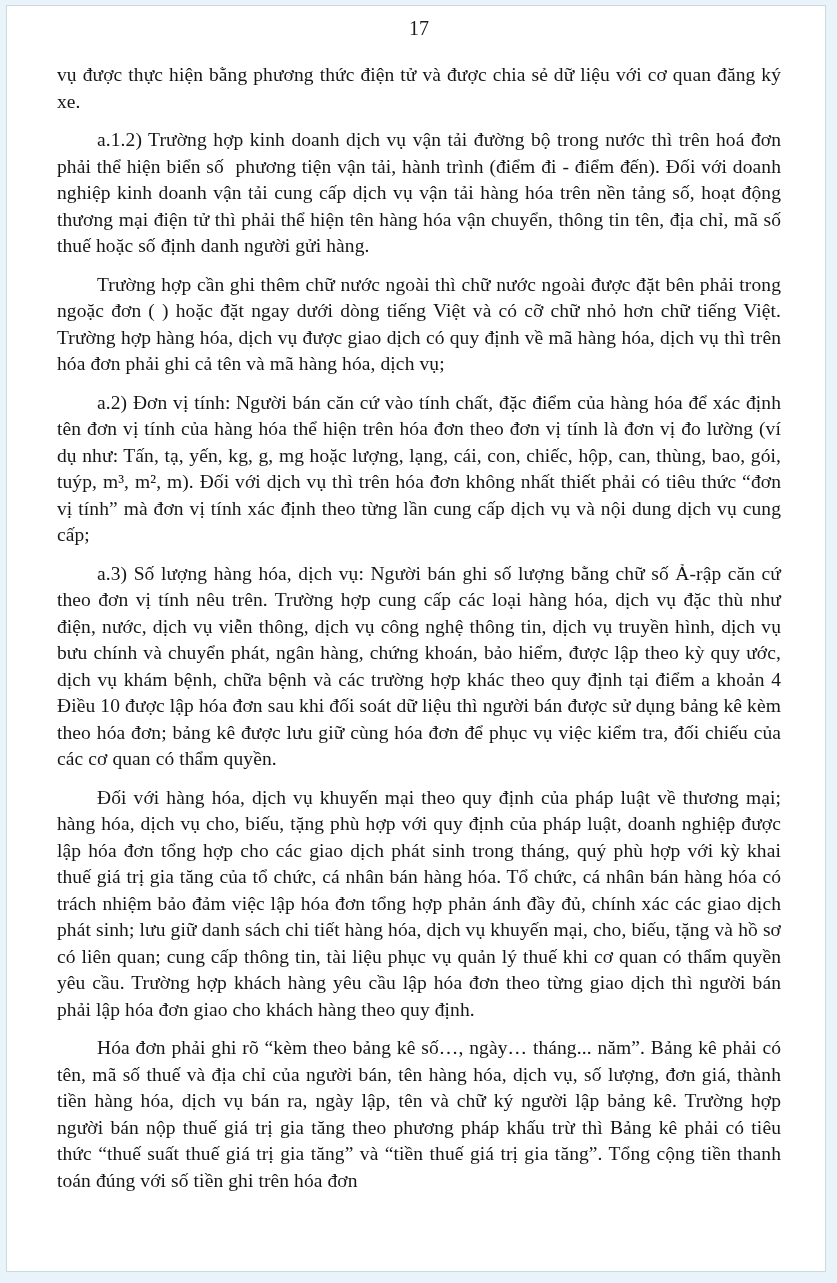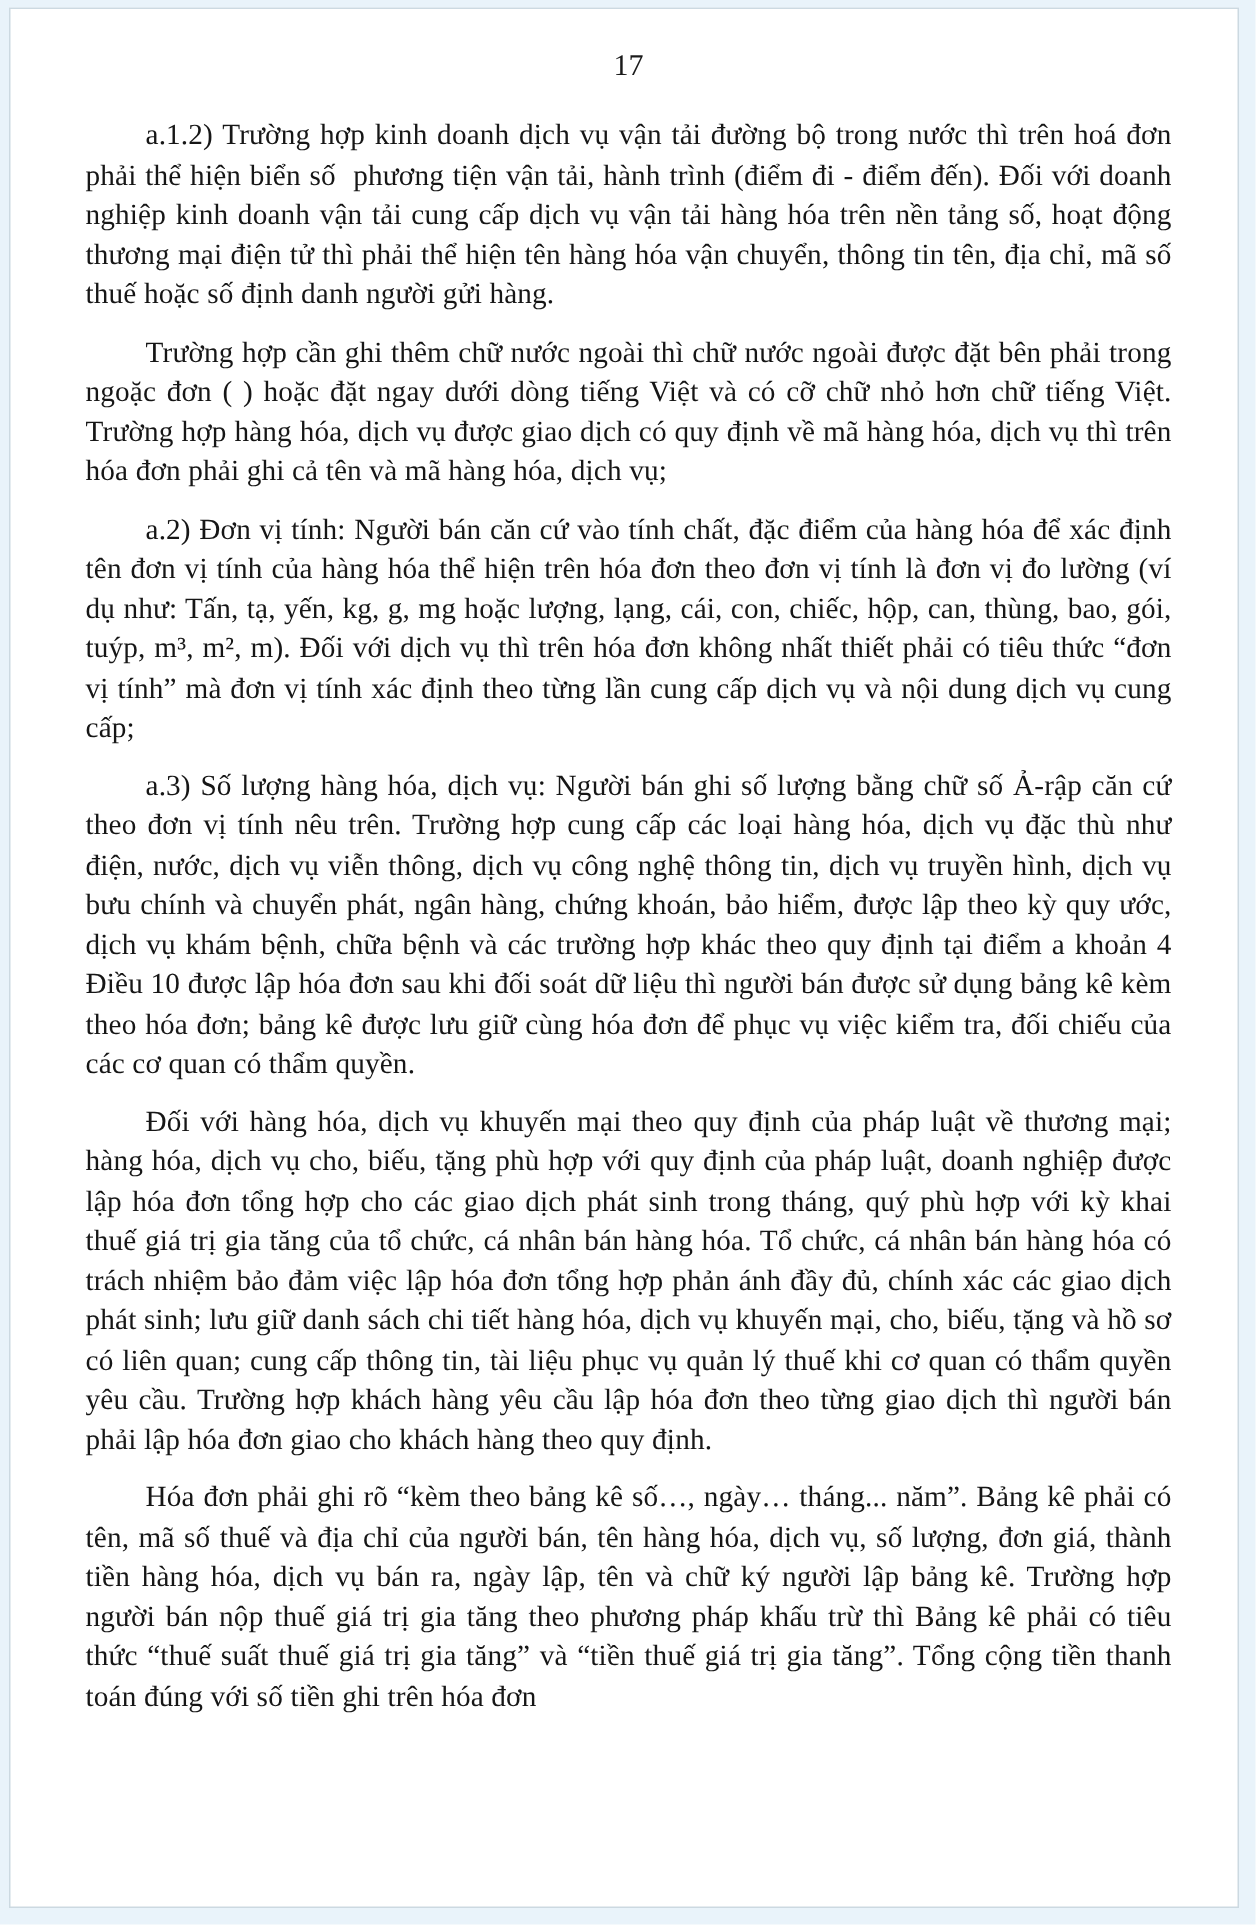--- a/index.html
+++ b/index.html
@@ -23,21 +23,21 @@
     background: #ffffff;
     border: 1px solid #ccd9e1;
     box-sizing: border-box;
     padding: 8px 44px 0 50px;
     color: #161616;
   }
   .page-number {
     text-align: center;
     font-size: 20px;
     line-height: 24px;
-    margin: 18px 0 22px 0;
+    margin: 2px 0 22px 0;
     color: #1a1a1a;
   }
   .page-content {
     font-size: 19.5px;
     line-height: 26.5px;
     text-align: justify;
     letter-spacing: 0.1px;
   }
   .para {
     margin: 12px 0;
@@ -48,20 +48,21 @@
     text-indent: 0;
   }
 </style>
 </head>
 <body>
 
 <div class="scan-page">
   <div class="page-number">17</div>
 
   <div class="page-content">
+    <p class="para continuation">vụ được thực hiện bằng phương thức điện tử và được chia sẻ dữ liệu với cơ quan đăng ký xe.</p>
     <p class="para">a.1.2) Trường hợp kinh doanh dịch vụ vận tải đường bộ trong nước thì trên hoá đơn phải thể hiện biển số&nbsp; phương tiện vận tải, hành trình (điểm đi - điểm đến). Đối với doanh nghiệp kinh doanh vận tải cung cấp dịch vụ vận tải hàng hóa trên nền tảng số, hoạt động thương mại điện tử thì phải thể hiện tên hàng hóa vận chuyển, thông tin tên, địa chỉ, mã số thuế hoặc số định danh người gửi hàng.</p>
     <p class="para">Trường hợp cần ghi thêm chữ nước ngoài thì chữ nước ngoài được đặt bên phải trong ngoặc đơn ( ) hoặc đặt ngay dưới dòng tiếng Việt và có cỡ chữ nhỏ hơn chữ tiếng Việt. Trường hợp hàng hóa, dịch vụ được giao dịch có quy định về mã hàng hóa, dịch vụ thì trên hóa đơn phải ghi cả tên và mã hàng hóa, dịch vụ;</p>
     <p class="para">a.2) Đơn vị tính: Người bán căn cứ vào tính chất, đặc điểm của hàng hóa để xác định tên đơn vị tính của hàng hóa thể hiện trên hóa đơn theo đơn vị tính là đơn vị đo lường (ví dụ như: Tấn, tạ, yến, kg, g, mg hoặc lượng, lạng, cái, con, chiếc, hộp, can, thùng, bao, gói, tuýp, m³, m², m). Đối với dịch vụ thì trên hóa đơn không nhất thiết phải có tiêu thức “đơn vị tính” mà đơn vị tính xác định theo từng lần cung cấp dịch vụ và nội dung dịch vụ cung cấp;</p>
     <p class="para">a.3) Số lượng hàng hóa, dịch vụ: Người bán ghi số lượng bằng chữ số Ả-rập căn cứ theo đơn vị tính nêu trên. Trường hợp cung cấp các loại hàng hóa, dịch vụ đặc thù như điện, nước, dịch vụ viễn thông, dịch vụ công nghệ thông tin, dịch vụ truyền hình, dịch vụ bưu chính và chuyển phát, ngân hàng, chứng khoán, bảo hiểm, được lập theo kỳ quy ước, dịch vụ khám bệnh, chữa bệnh và các trường hợp khác theo quy định tại điểm a khoản 4 Điều 10 được lập hóa đơn sau khi đối soát dữ liệu thì người bán được sử dụng bảng kê kèm theo hóa đơn; bảng kê được lưu giữ cùng hóa đơn để phục vụ việc kiểm tra, đối chiếu của các cơ quan có thẩm quyền.</p>
     <p class="para">Đối với hàng hóa, dịch vụ khuyến mại theo quy định của pháp luật về thương mại; hàng hóa, dịch vụ cho, biếu, tặng phù hợp với quy định của pháp luật, doanh nghiệp được lập hóa đơn tổng hợp cho các giao dịch phát sinh trong tháng, quý phù hợp với kỳ khai thuế giá trị gia tăng của tổ chức, cá nhân bán hàng hóa. Tổ chức, cá nhân bán hàng hóa có trách nhiệm bảo đảm việc lập hóa đơn tổng hợp phản ánh đầy đủ, chính xác các giao dịch phát sinh; lưu giữ danh sách chi tiết hàng hóa, dịch vụ khuyến mại, cho, biếu, tặng và hồ sơ có liên quan; cung cấp thông tin, tài liệu phục vụ quản lý thuế khi cơ quan có thẩm quyền yêu cầu. Trường hợp khách hàng yêu cầu lập hóa đơn theo từng giao dịch thì người bán phải lập hóa đơn giao cho khách hàng theo quy định.</p>
     <p class="para">Hóa đơn phải ghi rõ “kèm theo bảng kê số…, ngày… tháng... năm”. Bảng kê phải có tên, mã số thuế và địa chỉ của người bán, tên hàng hóa, dịch vụ, số lượng, đơn giá, thành tiền hàng hóa, dịch vụ bán ra, ngày lập, tên và chữ ký người lập bảng kê. Trường hợp người bán nộp thuế giá trị gia tăng theo phương pháp khấu trừ thì Bảng kê phải có tiêu thức “thuế suất thuế giá trị gia tăng” và “tiền thuế giá trị gia tăng”. Tổng cộng tiền thanh toán đúng với số tiền ghi trên hóa đơn</p>
   </div>
 </div>
 
 </body></html>

